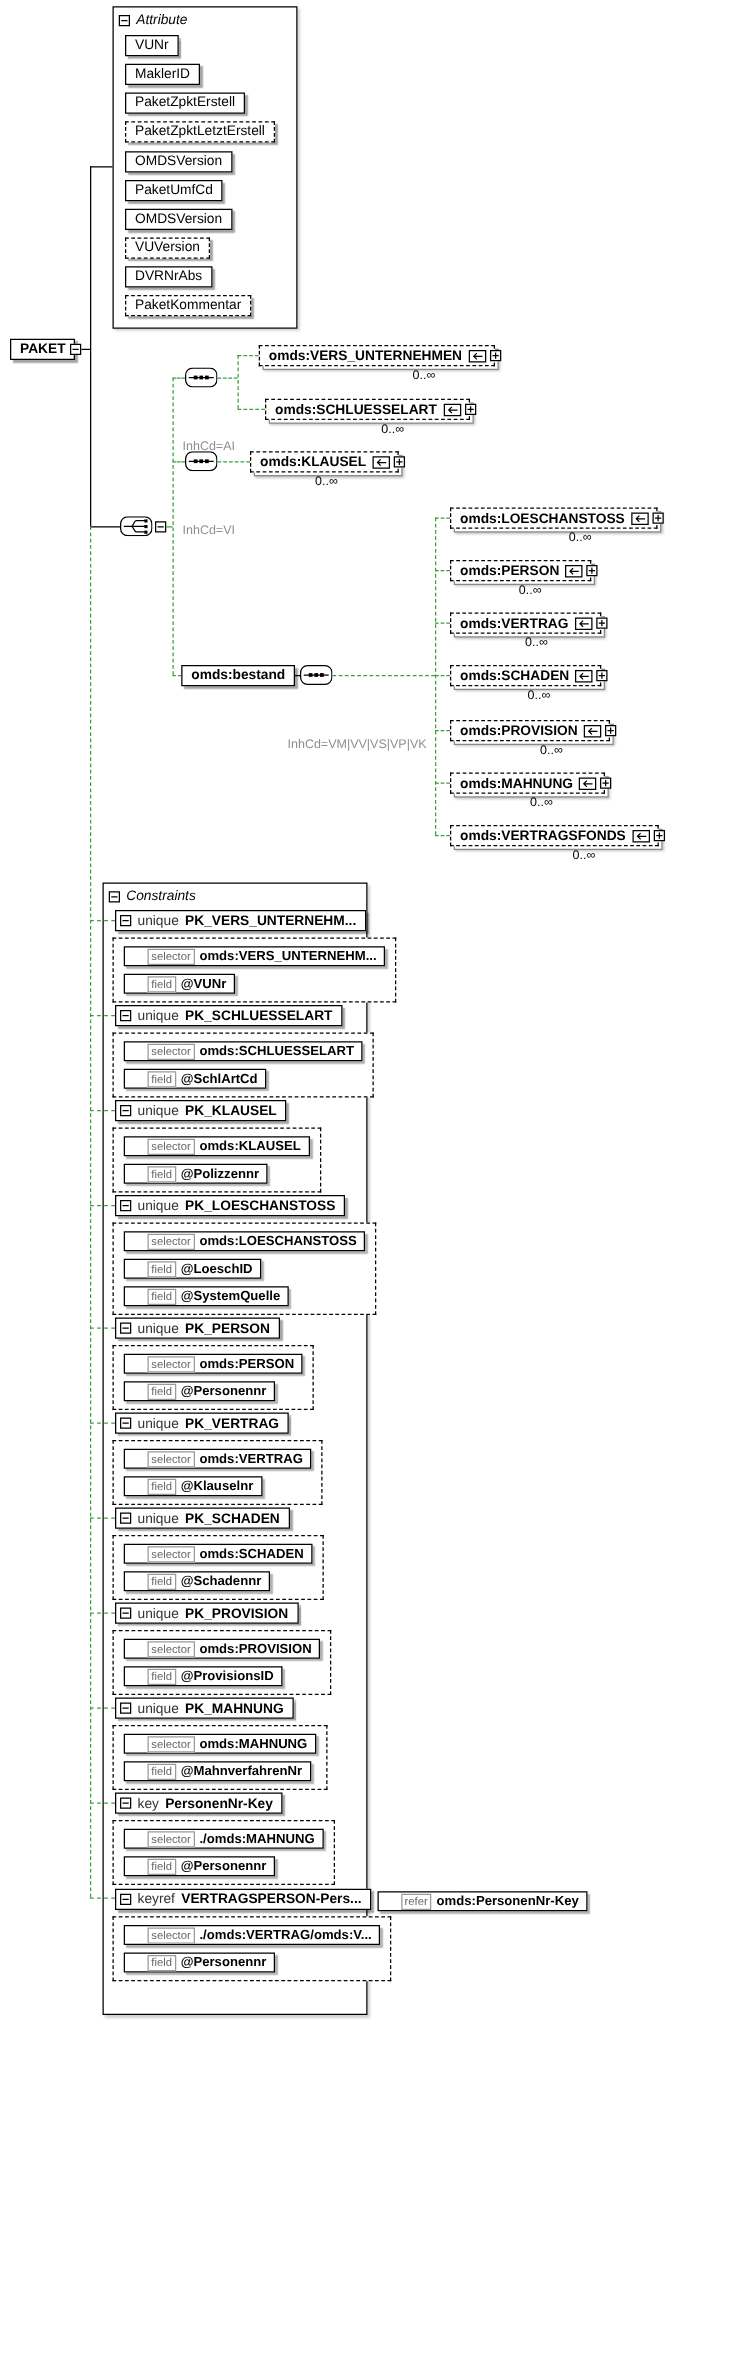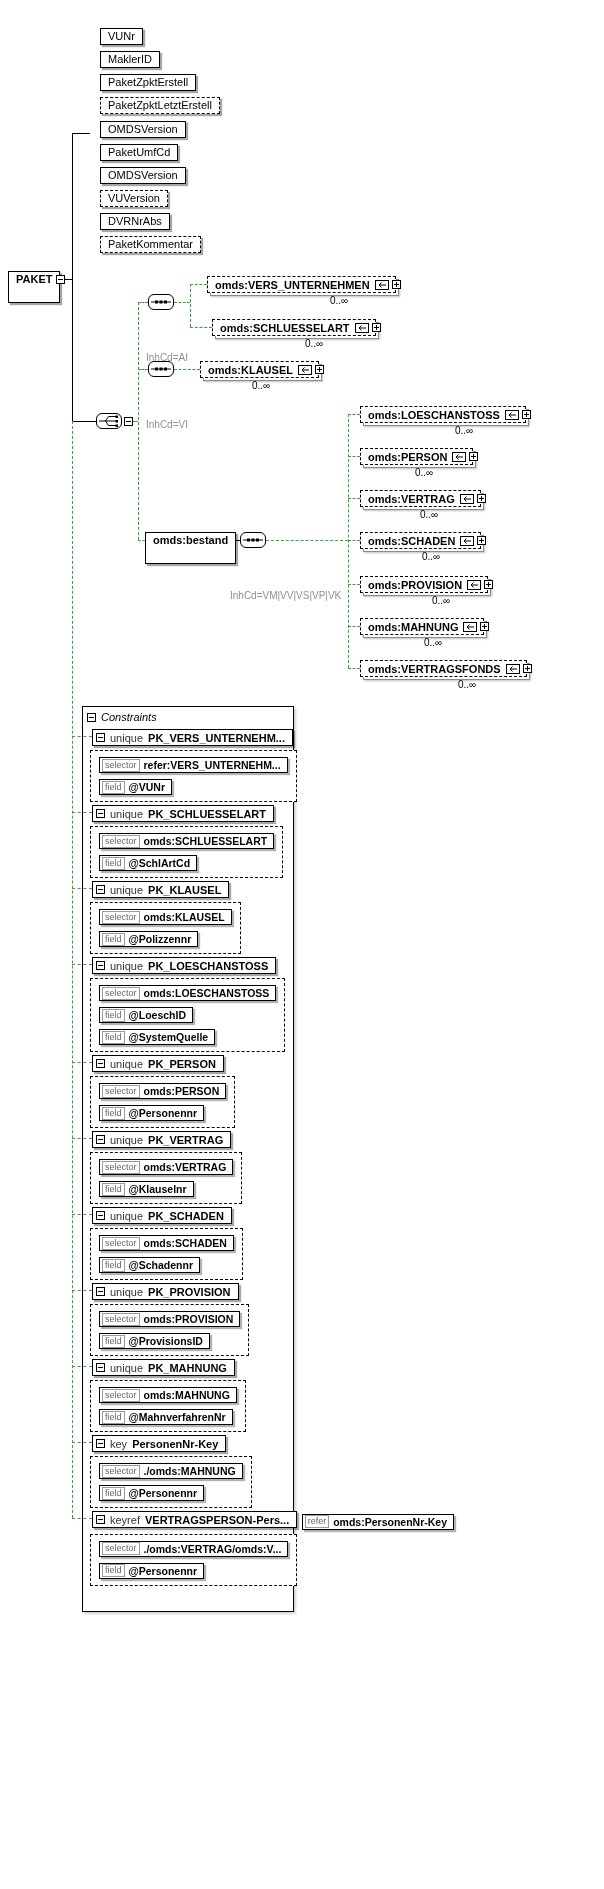--- a/index.html
+++ b/index.html
@@ -7,21 +7,21 @@
   .canvas { position:relative; width:604px; height:1889px; background:#fff;
             font-family:"Liberation Sans", sans-serif; color:#000; overflow:hidden; }
 
   
   .hl { position:absolute; border-top:1px solid #000; height:0; }
   .vl { position:absolute; border-left:1px solid #000; width:0; }
   .hd { position:absolute; border-top:1px dashed #3aa03a; height:0; }
   .vd { position:absolute; border-left:1px dashed #3aa03a; width:0; }
 
   
-  .box { position:absolute; height:32px; line-height:15px; padding:0 7px; border:1px solid #000;
+  .box { position:absolute; height:17px; line-height:15px; padding:0 7px; border:1px solid #000;
          background:#fff; font-size:11px; font-weight:bold; white-space:nowrap;
          box-shadow:2px 2px 1px rgba(0,0,0,0.35); }
   .attr { position:absolute; height:17px; line-height:15px; padding:0 7px; border:1px solid #000;
           background:#fff; font-size:11px; white-space:nowrap;
           box-shadow:2px 2px 1px rgba(0,0,0,0.35); }
   .el { position:absolute; height:17px; display:flex; align-items:center; gap:5px;
         padding:0 6px 0 7px; border:1px solid #000; background:#fff; font-size:11px;
         font-weight:bold; white-space:nowrap; box-shadow:2px 2px 1px rgba(0,0,0,0.35); }
   .dashed { border-style:dashed; }
   .multi { box-shadow:3px 3px 0 -1px #fff, 3px 3px 0 0 #8a8a8a, 4px 4px 2px rgba(0,0,0,0.25); }
@@ -54,29 +54,35 @@
                background:#fff; padding:0 7px 0 3px; font-size:11px; white-space:nowrap;
                box-shadow:2px 2px 1px rgba(0,0,0,0.35); }
   .cons-head .ckw { color:#333; }
   .cons-head .nm { font-weight:bold; }
   .cons-body { border:1px dashed #000; background:#fff; margin-top:4px; margin-left:-2px;
                padding:6px 8px; display:flex; flex-direction:column; gap:6px; width:fit-content; }
   .cons-row { display:inline-flex; align-items:center; height:16px; border:1px solid #000;
               background:#fff; padding:0 6px 0 2px; font-size:10.5px; white-space:nowrap;
               box-shadow:2px 2px 1px rgba(0,0,0,0.3); width:fit-content; }
   .cons-row .rkw { font-size:9px; color:#666; border:1px solid #9a9a9a; padding:0 2px;
-                   line-height:11px; margin-right:4px; background:#fff; }
+                   line-height:11px; margin-right:4px; background:#fff;margin-left:16px; }
   .cons-row .val { font-weight:bold; }
   .refer-row { margin-top:3px; }
 </style>
 </head>
 <body>
 
 <div class="canvas">
 
+  <div class="container" style="left:90px;top:5px;width:148px;height:258px">
+    <div class="container-label">
+      <span class="toggle"></span>
+      <span>Attribute</span>
+    </div>
+  </div>
 
   <div class="container" style="left:82px;top:706px;width:212px;height:906px">
     <div class="container-label">
       <span class="toggle"></span>
       <span>Constraints</span>
     </div>
   </div>
 
   <div class="hl" style="left:65px;top:279px;width:7px"></div>
   <div class="vl" style="left:72px;top:133px;height:288px"></div>
@@ -293,21 +299,21 @@
 
   <div class="cons-group" style="top:728px">
     <div class="cons-head">
       <span class="toggle"></span>
       <span class="ckw">unique</span>
       <span class="nm">PK_VERS_UNTERNEHM...</span>
     </div>
     <div class="cons-body">
       <div class="cons-row">
           <span class="rkw">selector</span>
-          <span class="val">refer:VERS_UNTERNEHM...</span>
+          <span class="val">omds:VERS_UNTERNEHM...</span>
         </div>
       <div class="cons-row">
           <span class="rkw">field</span>
           <span class="val">@VUNr</span>
         </div>
     </div>
   </div>
 
   <div class="cons-group" style="top:804px">
     <div class="cons-head">

